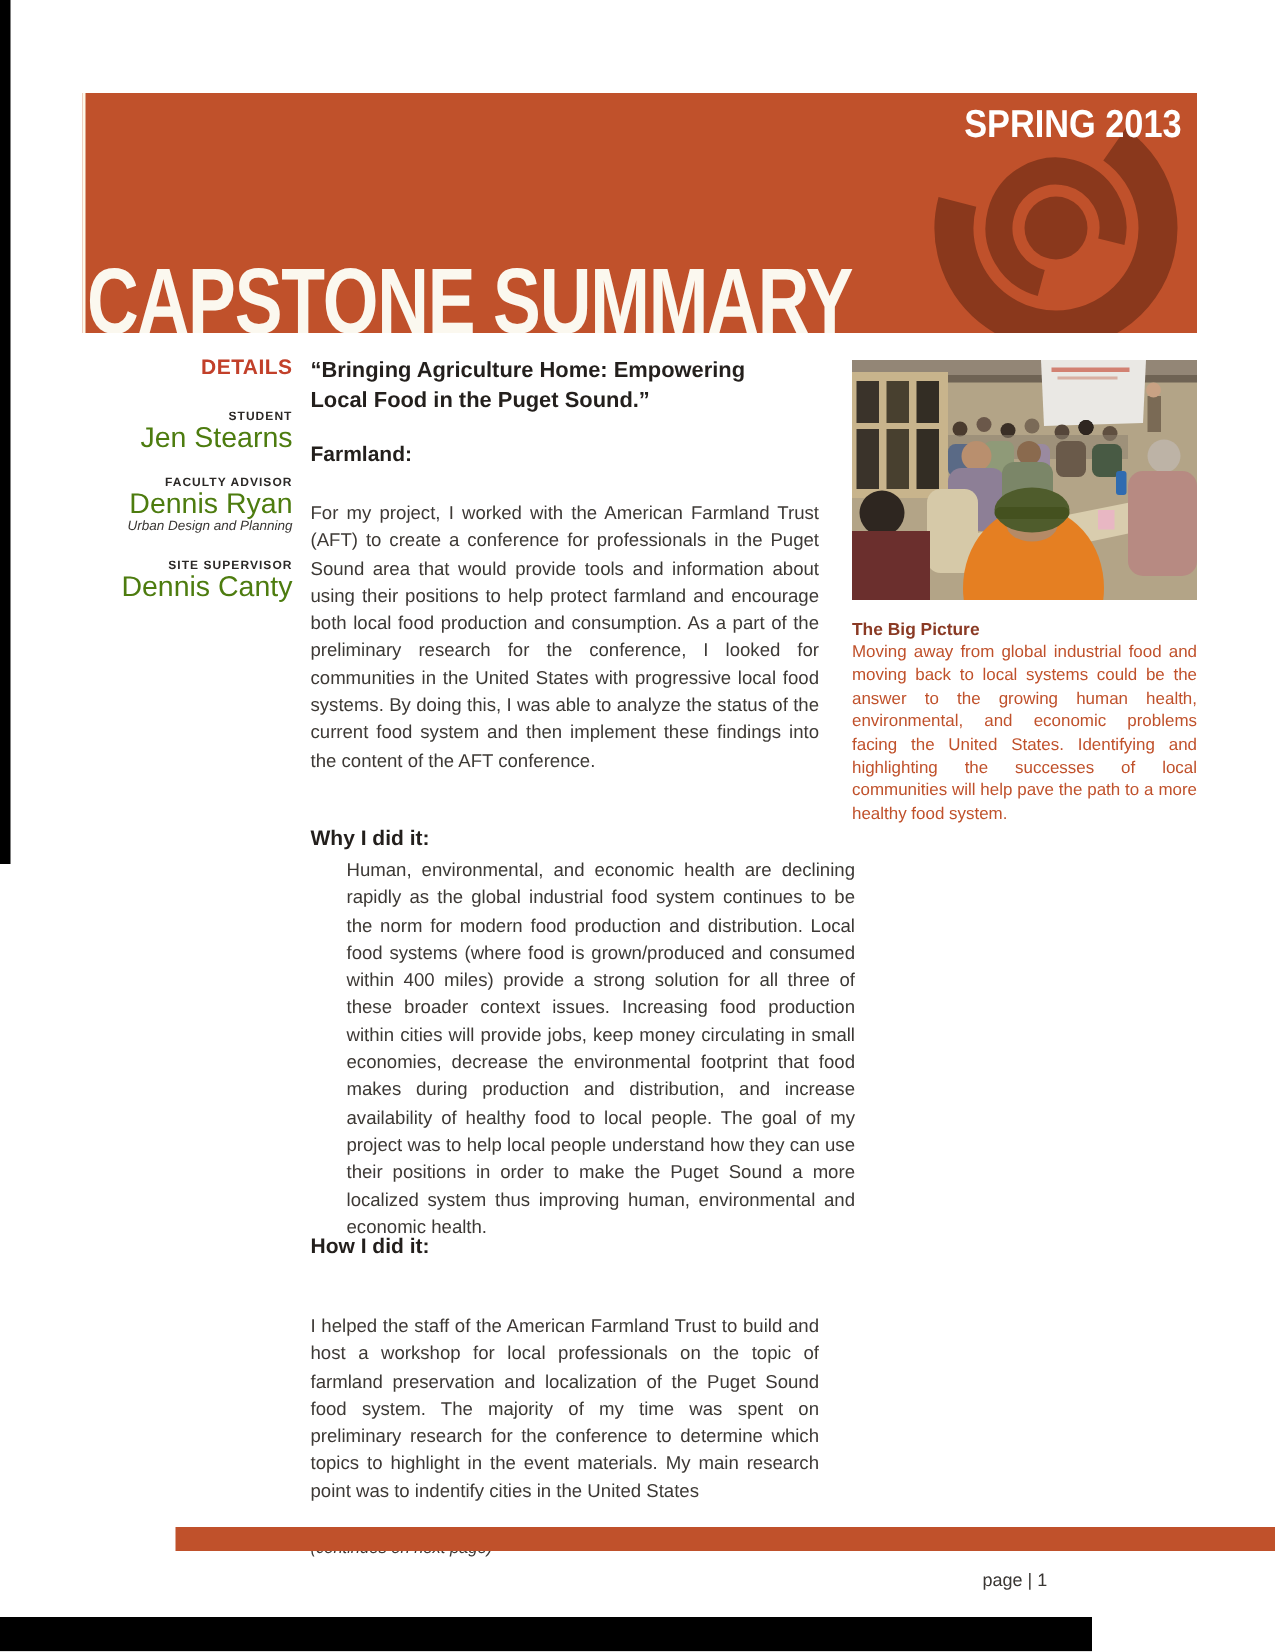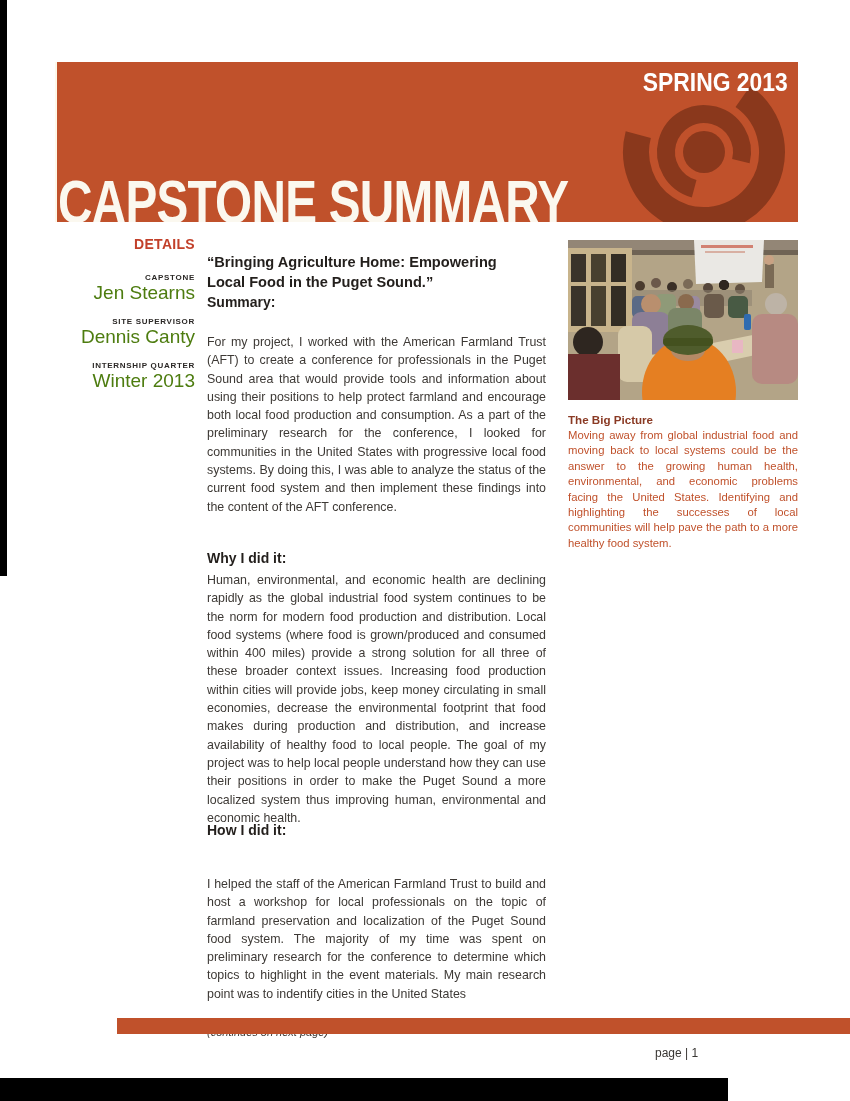--- a/index.html
+++ b/index.html
@@ -32,28 +32,28 @@
   
   .details { position:absolute; left:30px; top:236px; width:165px; text-align:right; color:#2e2b29; }
   .details-heading { color:#c2402a; font-size:14px; font-weight:bold; letter-spacing:.3px; margin-bottom:21px; }
   .d-group { margin-bottom:17px; }
   .d-label { font-size:8px; font-weight:bold; letter-spacing:.7px; color:#2b2826; margin-bottom:3px; }
   .d-value { font-size:19px; color:#4d7c0f; line-height:15px; }
   .d-note  { font-size:9px; font-style:italic; color:#393633; margin-top:1px; }
 
   
   .article { position:absolute; left:207px; top:236px; width:339px; color:#3d3935; }
-  .a-title { position:absolute; top:16px; left:0; width:330px; font-size:14.6px; font-weight:bold; color:#231f1c; line-height:20px; }
+  .a-title { position:absolute; top:1px; left:0; width:330px; font-size:14.6px; font-weight:bold; color:#231f1c; line-height:20px; }
   .h-sec   { position:absolute; left:0; font-size:14px; font-weight:bold; color:#231f1c; }
   .h-summary { top:58px; }
   .h-why     { top:314px; }
   .h-how     { top:586px; }
   .body-par { position:absolute; left:0; width:339px; font-size:12.4px; line-height:18.3px; text-align:justify; }
   .p-summary { top:97px; }
-  .p-why     { top:335px; }
+  .p-why     { top:335px;margin-left:24px; }
   .p-how     { top:639px; }
   .continues { position:absolute; left:0; top:790px; font-size:11px;font-style:italic; }
 
   
   .right-col { position:absolute; left:568px; top:240px; width:230px; }
   .photo { display:block; }
   .cap-head { margin-top:13px; font-size:11.6px; font-weight:bold; color:#8a3a24; }
   .cap-body { margin-top:2px; font-size:11.3px; line-height:15.4px; text-align:justify; color:#c0512b; }
 
   
@@ -76,41 +76,42 @@
       </g>
     </svg>
     <div class="issue">SPRING 2013</div>
     <div class="cap-title">CAPSTONE SUMMARY</div>
   </div>
 
   <aside class="details">
     <div class="details-heading">DETAILS</div>
 
     <div class="d-group">
-      <div class="d-label">CAPSTONE</div>
+      <div class="d-label">STUDENT</div>
       <div class="d-value">Jen Stearns</div>
     </div>
 
 
+    <div class="d-group">
+      <div class="d-label">FACULTY ADVISOR</div>
+      <div class="d-value">Dennis Ryan</div>
+      <div class="d-note">Urban Design and Planning</div>
+    </div>
 
     <div class="d-group">
       <div class="d-label">SITE SUPERVISOR</div>
       <div class="d-value">Dennis Canty</div>
     </div>
 
-    <div class="d-group">
-      <div class="d-label">INTERNSHIP QUARTER</div>
-      <div class="d-value">Winter 2013</div>
-    </div>
   </aside>
 
   <main class="article">
     <h1 class="a-title">“Bringing Agriculture Home: Empowering Local Food in the Puget Sound.”</h1>
 
-    <h2 class="h-sec h-summary">Summary:</h2>
+    <h2 class="h-sec h-summary">Farmland:</h2>
     <p class="body-par p-summary">For my project, I worked with the American Farmland Trust (AFT) to create a conference for professionals in the Puget Sound area that would provide tools and information about using their positions to help protect farmland and encourage both local food production and consumption. As a part of the preliminary research for the conference, I looked for communities in the United States with progressive local food systems.  By doing this, I was able to analyze the status of the current food system and then implement these findings into the content of the AFT conference.</p>
 
     <h2 class="h-sec h-why">Why I did it:</h2>
     <p class="body-par p-why">Human, environmental, and economic health are declining rapidly as the global industrial food system continues to be the norm for modern food production and distribution. Local food systems (where food is grown/produced and consumed within 400 miles) provide a strong solution for all three of these broader context issues. Increasing food production within cities will provide jobs, keep money circulating in small economies, decrease the environmental footprint that food makes during production and distribution, and increase availability of healthy food to local people. The goal of my project was to help local people understand how they can use their positions in order to make the Puget Sound a more localized system thus improving human, environmental and economic health.</p>
 
     <h2 class="h-sec h-how">How I did it:</h2>
     <p class="body-par p-how">I helped the staff of the American Farmland Trust to build and host a workshop for local professionals on the topic of farmland preservation and localization of the Puget Sound food system. The majority of my time was spent on preliminary research for the conference to determine which topics to highlight in the event materials. My main research point was to indentify cities in the United States</p>
 
     <div class="continues">(continues on next page)</div>
   </main>

